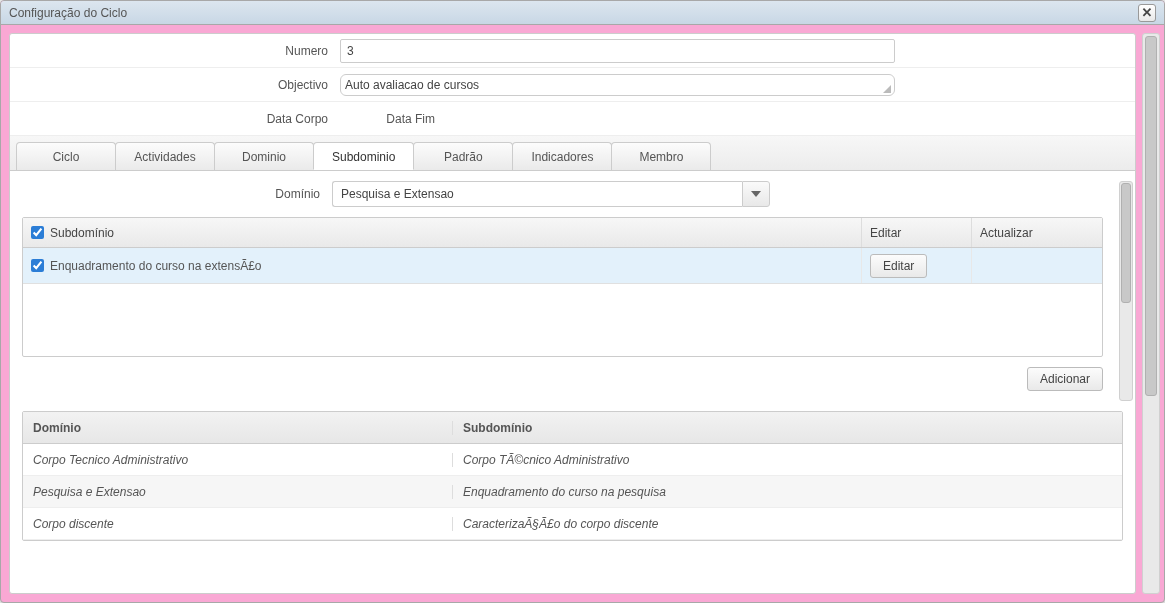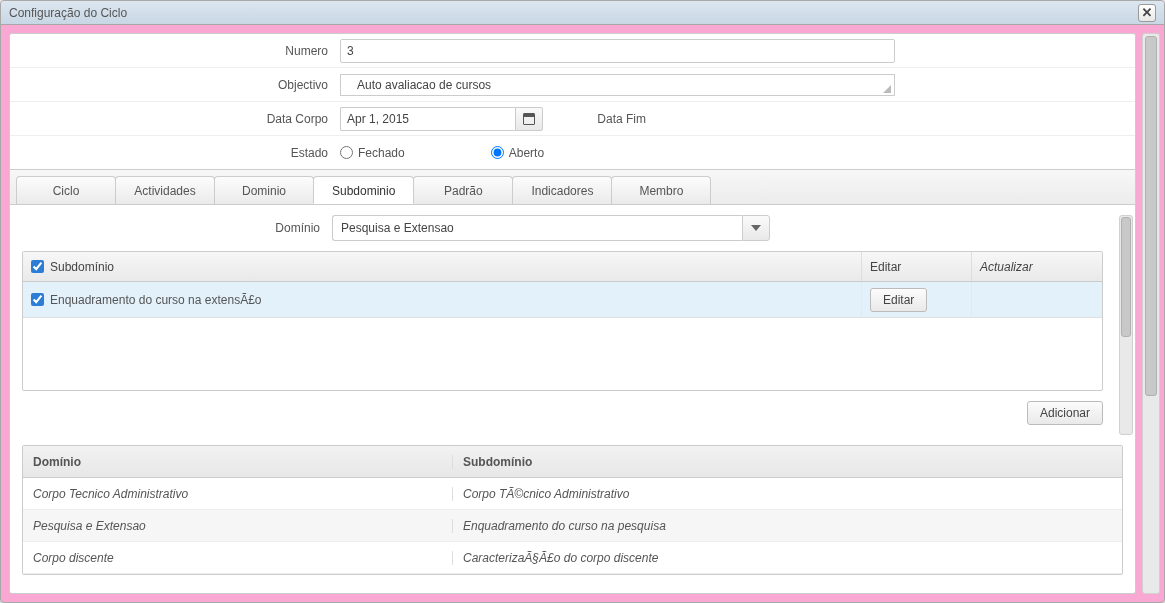--- a/index.html
+++ b/index.html
@@ -11,21 +11,21 @@
 .dialog-body { position: absolute; top: 24px; left: 0; right: 0; bottom: 0; display: flex; }
 .dialog-content { flex: 1; border: 1px solid #ccc; margin: 8px 0 8px 8px; border-radius: 3px; overflow: hidden; background: #fff; }
 .vscroll { width: 18px; margin: 8px 4px 8px 6px; background: #e9e9e9; border: 1px solid #d0d0d0; border-radius: 3px; position: relative; }
 .vscroll-thumb { position: absolute; left: 2px; right: 2px; top: 2px; height: 360px; background: #c8c8c8; border: 1px solid #b0b0b0; border-radius: 3px; }
 .form-row { display: flex; align-items: center; height: 34px; border-bottom: 1px solid #eee; }
 .form-row.last-inform { border-bottom: 1px solid #ccc; }
 .form-label { width: 330px; text-align: right; padding-right: 12px; color: #555; }
 .form-field { flex: 1; display: flex; align-items: center; gap: 8px; }
 input[type=text].txt { height: 24px; border: 1px solid #ccc; border-radius: 2px; padding: 0 6px; font-size: 12px; color: #444; }
 .txt.wide { width: 555px; }
-.ta { width: 555px; height: 22px; border: 1px solid #ccc; border-radius: 0; padding: 3px 16px; font-size: 12px; color: #444; resize: none; position: relative; }
+.ta { width: 555px; height: 22px; border: 1px solid #ccc; border-radius: 6px; padding: 3px 4px; font-size: 12px; color: #444; resize: none; position: relative; }
 .ta-resize { position: absolute; right: 3px; bottom: 2px; width: 0; height: 0; border-style: solid; border-width: 0 0 8px 8px; border-color: transparent transparent #bbb transparent; }
 .date-wrap { display: flex; align-items: center; }
 .date-txt { width: 175px; height: 24px; border: 1px solid #ccc; border-right: none; border-radius: 2px 0 0 2px; padding: 0 6px; font-size: 12px; color: #444; }
 .date-btn { width: 28px; height: 24px; border: 1px solid #ccc; border-radius: 0 2px 2px 0; background: linear-gradient(#fafafa,#e8e8e8); display: flex; align-items: center; justify-content: center; cursor: pointer; }
 .cal-icon { width: 12px; height: 12px; position: relative; }
 .cal-icon::before { content:""; position:absolute; inset:0; border:1px solid #555; border-radius:1px; }
 .cal-icon::after { content:""; position:absolute; left:1px; right:1px; top:1px; height:3px; background:#555; }
 .date-label2 { width: 105px; text-align: right; padding-right: 10px; color: #555; }
 .radio-wrap { display: flex; align-items: center; gap: 26px; }
 .radio-wrap label { display: flex; align-items: center; gap: 5px; color: #555; cursor: pointer; }
@@ -37,21 +37,21 @@
 .inner-scroll-thumb { position: absolute; left: 1px; right: 1px; top: 1px; height: 120px; background: #c8c8c8; border: 1px solid #b0b0b0; border-radius: 3px; }
 .combo-row { display: flex; align-items: center; margin-bottom: 10px; }
 .combo-label { width: 310px; text-align: right; padding-right: 12px; color: #555; }
 .combo { display: flex; }
 .combo-txt { width: 410px; height: 26px; border: 1px solid #ccc; border-right: none; border-radius: 3px 0 0 3px; padding: 0 8px; font-size: 12px; color: #444; }
 .combo-btn { width: 28px; height: 26px; border: 1px solid #ccc; border-radius: 0 3px 3px 0; background: linear-gradient(#fafafa,#e8e8e8); display: flex; align-items: center; justify-content: center; cursor: pointer; }
 .arrow-down { width:0; height:0; border-left:5px solid transparent; border-right:5px solid transparent; border-top:6px solid #666; }
 .grid1 { border: 1px solid #ccc; border-radius: 2px; margin-right: 20px; height: 140px; display: flex; flex-direction: column; }
 .grid1-head { display: flex; background: linear-gradient(#f7f7f7,#e9e9e9); border-bottom: 1px solid #ccc; height: 30px; align-items: center; }
 .ghcell { padding: 0 8px; border-right: 1px solid #ddd; color: #444; height: 100%; display: flex; align-items: center; gap: 6px; }
-.ghcell:last-child { border-right: none; font-style: italic; }
+.ghcell:last-child { border-right: none; }
 .col-sub { flex: 1; }
 .col-edit { width: 110px; }
 .col-upd { width: 130px; }
 .grid1-row { display: flex; height: 36px; align-items: center; background: #e3f1fb; border-bottom: 1px solid #e0e0e0; }
 .gcell { padding: 0 8px; border-right: 1px solid #e8e8e8; height: 100%; display: flex; align-items: center; gap: 6px; color: #555; }
 .gcell:last-child { border-right: none; }
 .btn { height: 24px; padding: 0 12px; border: 1px solid #bbb; border-radius: 3px; background: linear-gradient(#fcfcfc,#e9e9e9); color: #444; cursor: pointer; font-size: 12px; }
 .btn-row { display: flex; justify-content: flex-end; margin: 10px 20px 10px 0; }
 .grid2 { border: 1px solid #ccc; border-radius: 2px; margin: 0 12px 12px 12px; }
 .grid2-head { display: flex; background: linear-gradient(#f2f2f2,#e7e7e7); border-bottom: 1px solid #ccc; height: 32px; align-items: center; }
@@ -90,45 +90,24 @@
           <div class="ta">
             <span>Auto avaliacao de cursos</span>
             <div class="ta-resize"></div>
           </div>
         </div>
       </div>
 
       <div class="form-row">
         <div class="form-label">Data Corpo</div>
         <div class="form-field">
-          <div class="date-wrap">
-            <input type="text" class="date-txt" value="Apr 1, 2015" style="">
-            <div class="date-btn">
-                <div class="cal-icon"></div>
-              </div>
-          </div>
           <div class="date-label2">Data Fim</div>
         </div>
       </div>
 
-      <div class="form-row last-inform">
-        <div class="form-label">Estado</div>
-        <div class="form-field">
-          <div class="radio-wrap">
-            <label>
-              <input type="radio" name="estado" style="">
-              <span>Fechado</span>
-            </label>
-            <label style="margin-left:60px;">
-              <input type="radio" name="estado" checked="" style="">
-              <span>Aberto</span>
-            </label>
-          </div>
-        </div>
-      </div>
 
       <div class="tabs">
         <div class="tab">Ciclo</div>
         <div class="tab">Actividades</div>
         <div class="tab">Dominio</div>
         <div class="tab active">Subdominio</div>
         <div class="tab">Padrão</div>
         <div class="tab">Indicadores</div>
         <div class="tab">Membro</div>
       </div>

